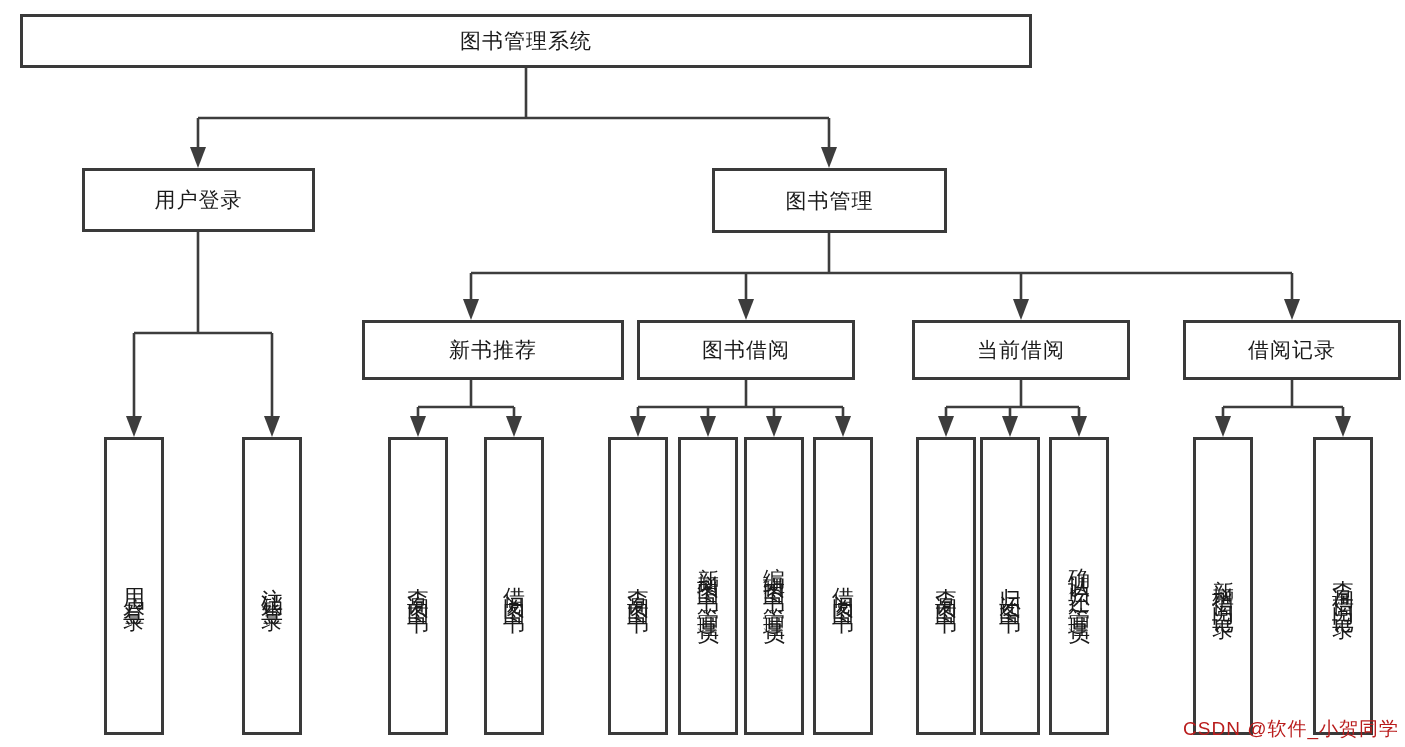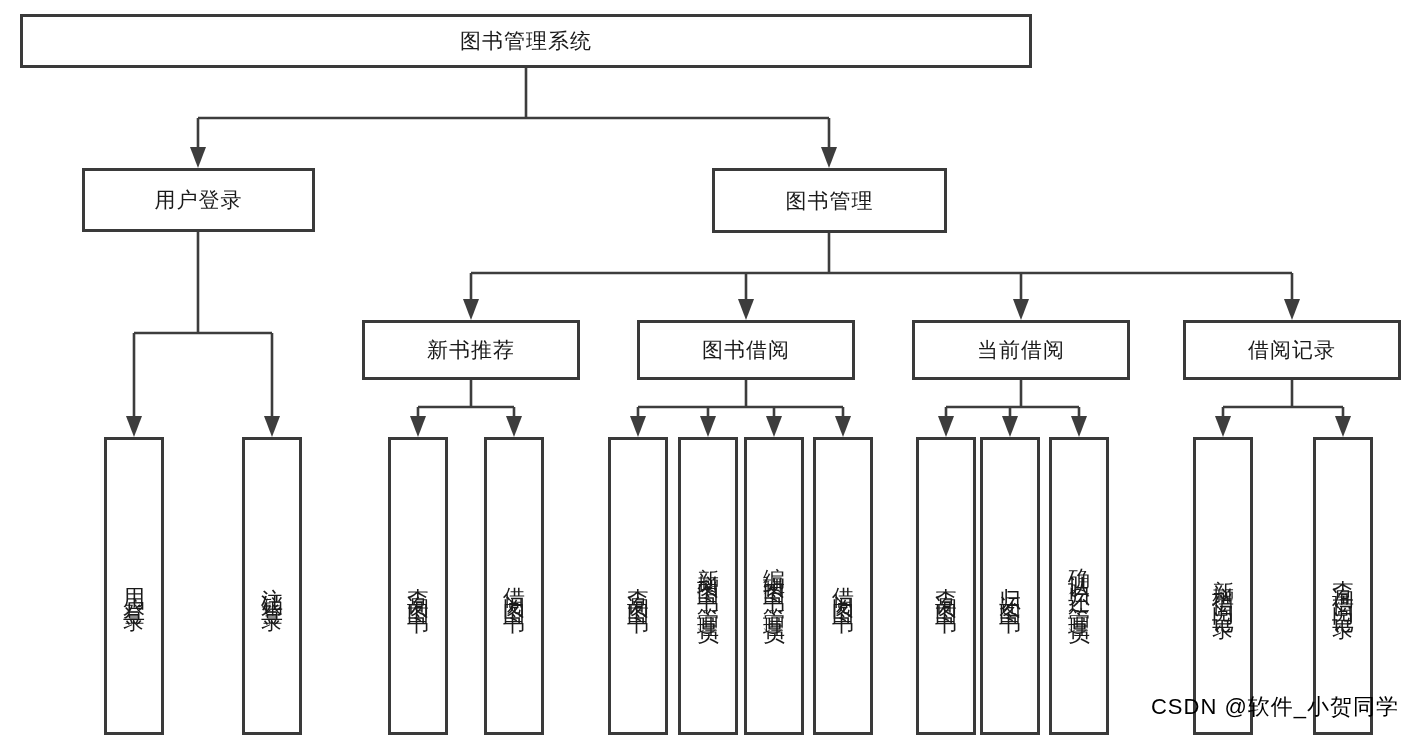--- a/index.html
+++ b/index.html
@@ -34,23 +34,23 @@
   .vtext{
     writing-mode:vertical-rl;
     text-orientation:mixed;
     font-size:22px;
     line-height:1;
     letter-spacing:8px;
     white-space:nowrap;
   }
   .watermark{
     position:absolute;
-    right:6px;top:692px;
-    font-size:22px;
-    color:#000000;
+    right:6px;top:716px;
+    font-size:19px;
+    color:#b91c1c;
     letter-spacing:1px;
     white-space:nowrap;
   }
 </style>
 </head>
 <body>
 
 <div id="canvas">
 
   <svg id="wires" viewBox="0 0 1405 747" xmlns="http://www.w3.org/2000/svg">
@@ -82,21 +82,21 @@
       <polygon points="1215,416 1231,416 1223,437"></polygon>
       <polygon points="1335,416 1351,416 1343,437"></polygon>
     </g>
   </svg>
 
   <div class="box" style="left:20px;top:14px;width:1012px;height:54px;">图书管理系统</div>
 
   <div class="box" style="left:82px;top:168px;width:233px;height:64px;">用户登录</div>
   <div class="box" style="left:712px;top:168px;width:235px;height:65px;">图书管理</div>
 
-  <div class="box" style="left:362px;top:320px;width:218px;height:60px;">新书推荐</div>
+  <div class="box" style="left:362px;top:320px;width:262px;height:60px;">新书推荐</div>
   <div class="box" style="left:912px;top:320px;width:218px;height:60px;">当前借阅</div>
   <div class="box" style="left:637px;top:320px;width:218px;height:60px;">图书借阅</div>
   <div class="box" style="left:1183px;top:320px;width:218px;height:60px;">借阅记录</div>
 
   <div class="vbox" style="left:104px;">
     <span class="vtext">用户登录</span>
   </div>
   <div class="vbox" style="left:242px;">
     <span class="vtext">注销登录</span>
   </div>

